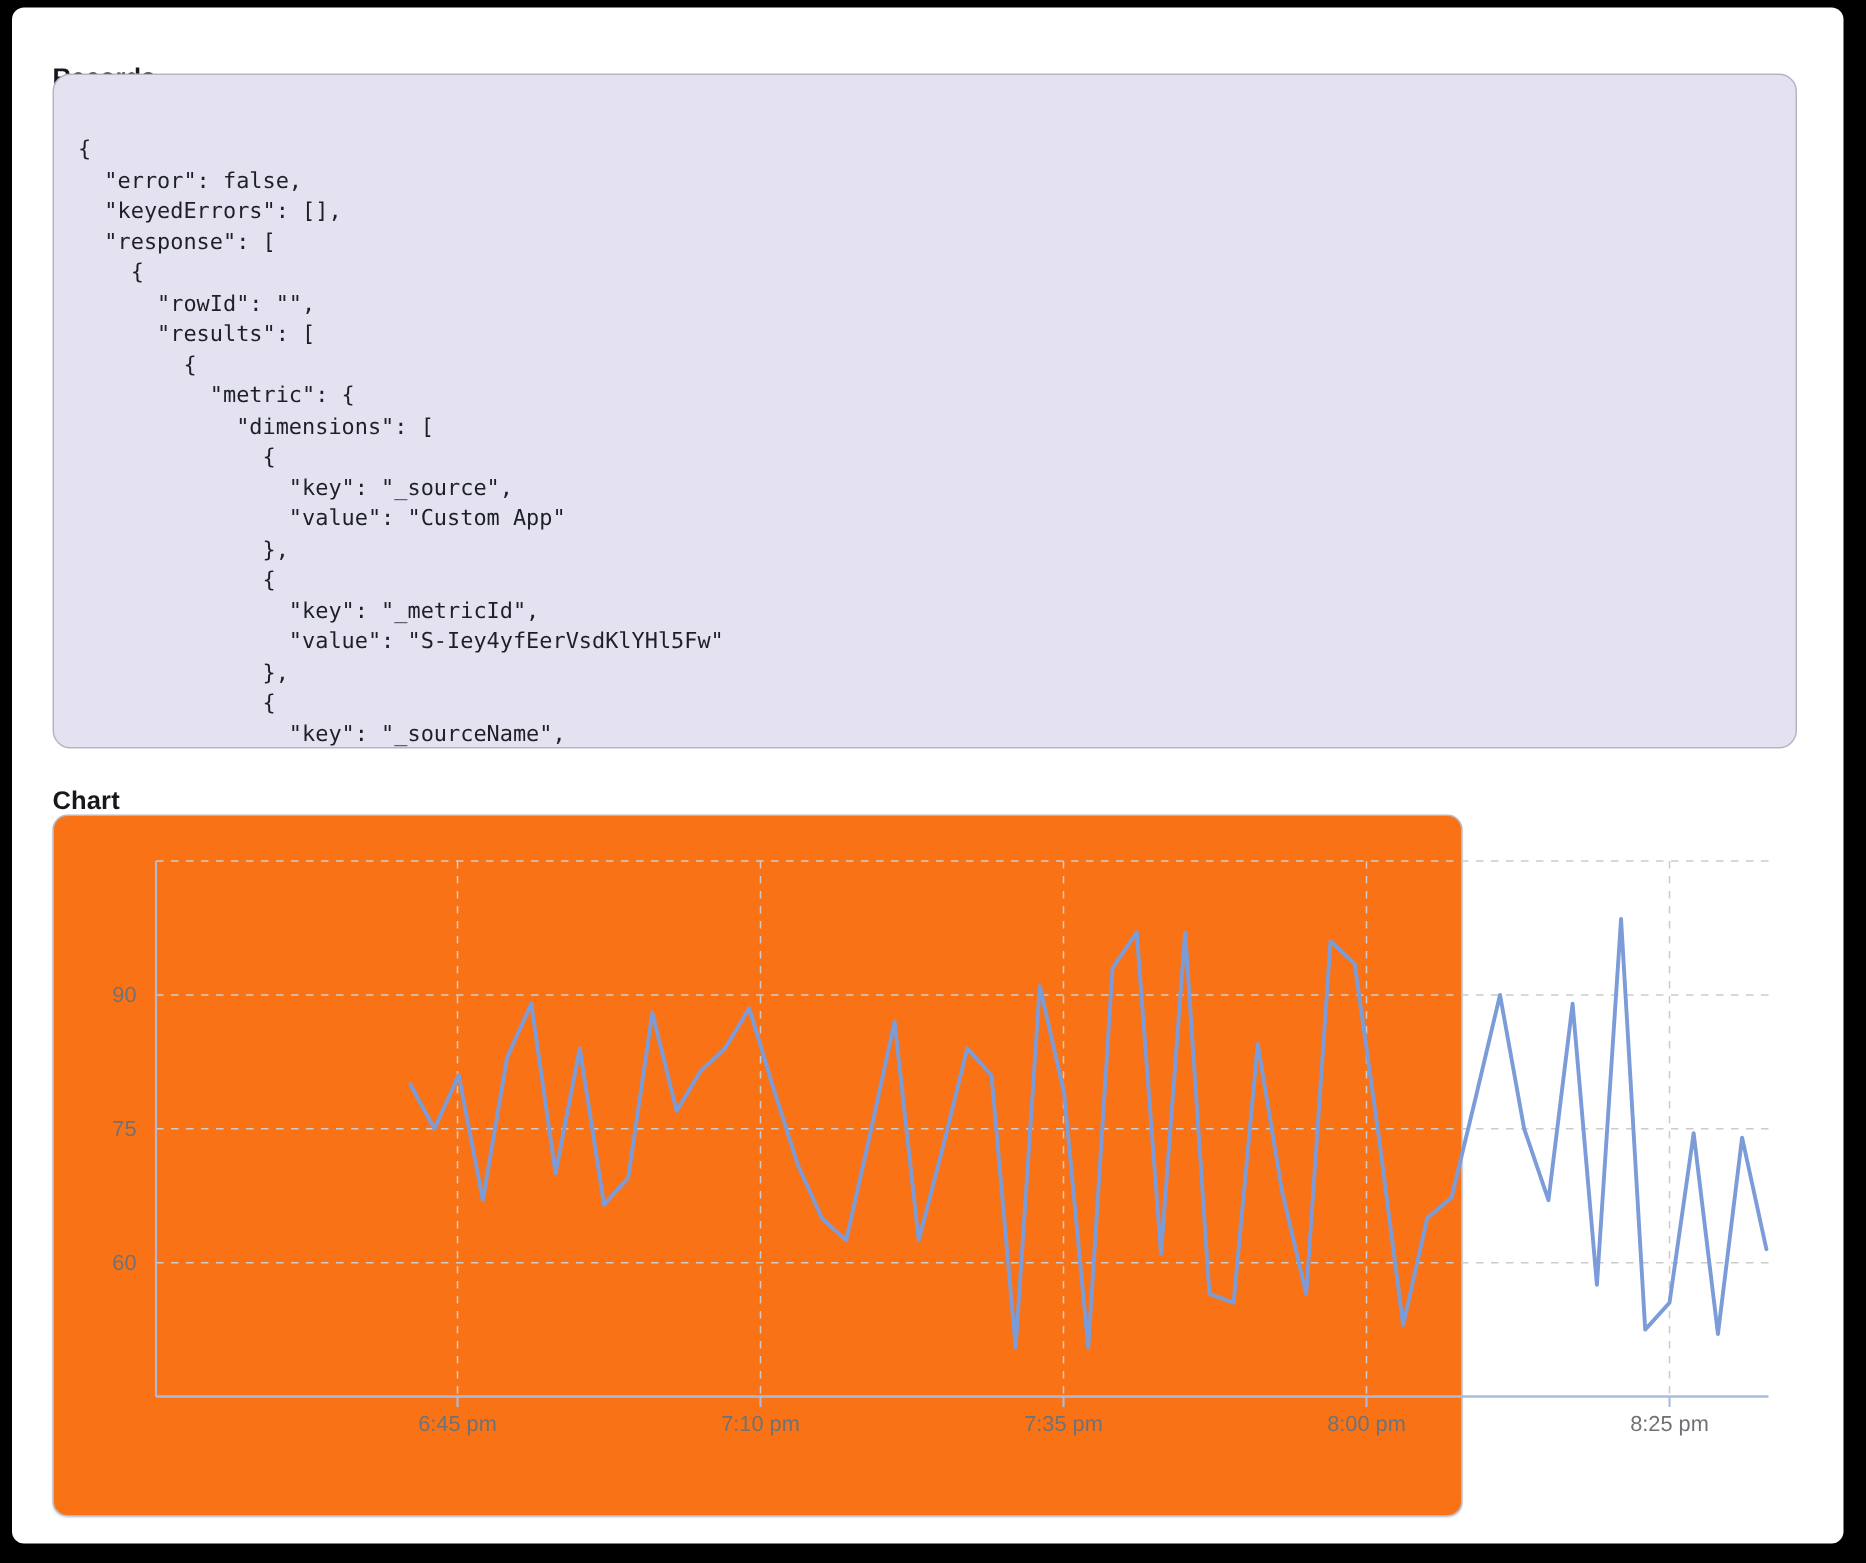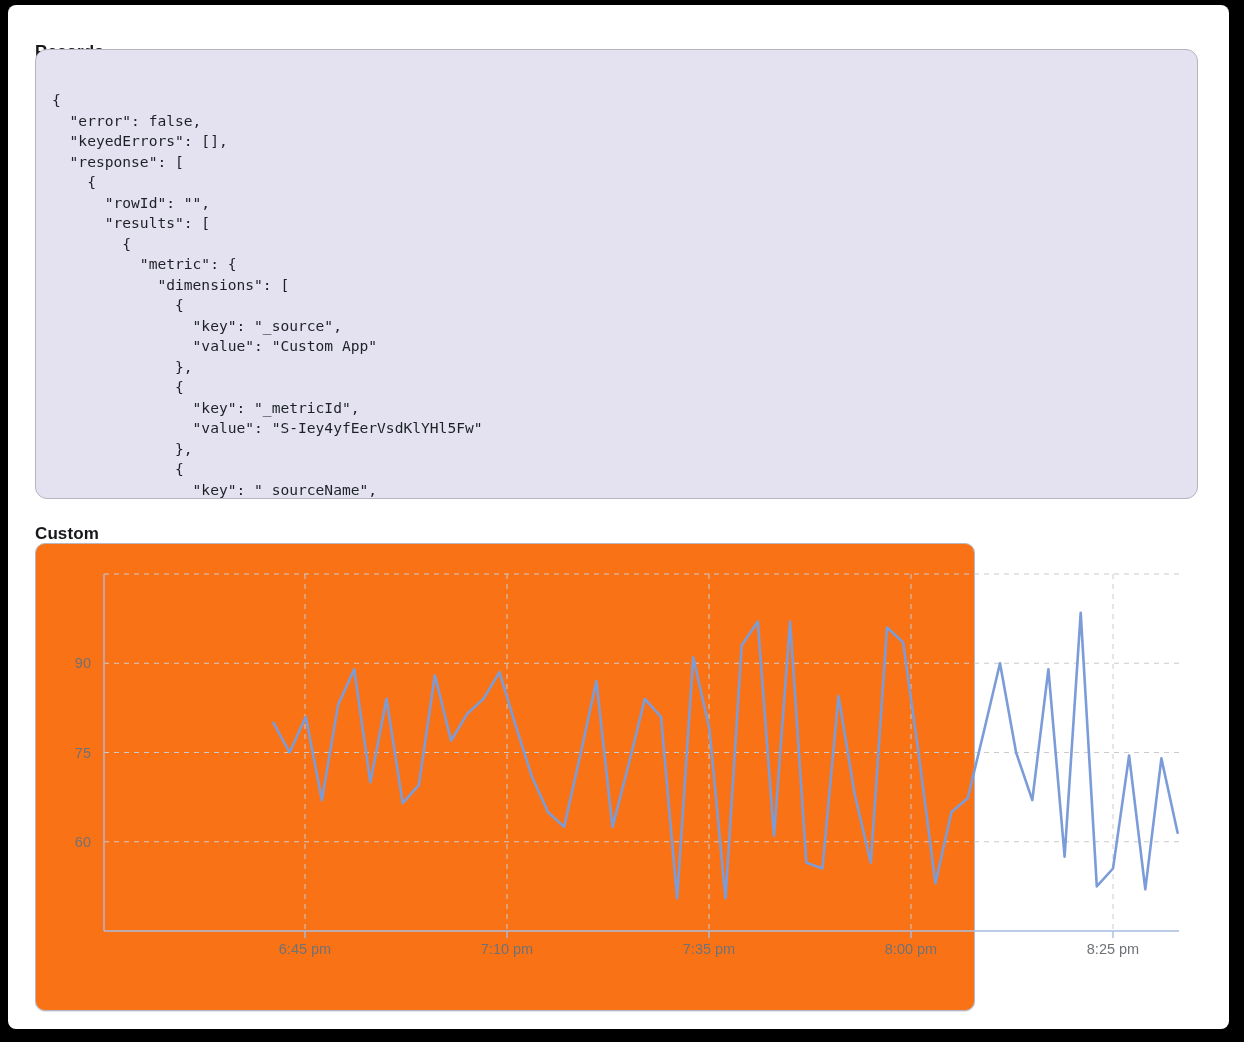--- a/index.html
+++ b/index.html
@@ -86,21 +86,21 @@
                 "value": "Custom App"
               },
               {
                 "key": "_metricId",
                 "value": "S-Iey4yfEerVsdKlYHl5Fw"
               },
               {
                 "key": "_sourceName",</pre>
   </div>
 
-  <h2 class="section-title" id="chart-title">Custom</h2>
+  <h2 class="section-title" id="chart-title">Chart</h2>
 
   <div class="chart-card">
     <svg id="chart-svg" width="1166" height="466" viewBox="0 0 1166 466">
         <line x1="68" y1="30" x2="1143" y2="30" class="grid-line"></line>
         <line x1="68" y1="119.25" x2="1143" y2="119.25" class="grid-line"></line>
         <text x="55" y="124.25" text-anchor="end" class="tick-label">90</text>
         <line x1="68" y1="208.5" x2="1143" y2="208.5" class="grid-line"></line>
         <text x="55" y="213.5" text-anchor="end" class="tick-label">75</text>
         <line x1="68" y1="297.75" x2="1143" y2="297.75" class="grid-line"></line>
         <text x="55" y="302.75" text-anchor="end" class="tick-label">60</text>

